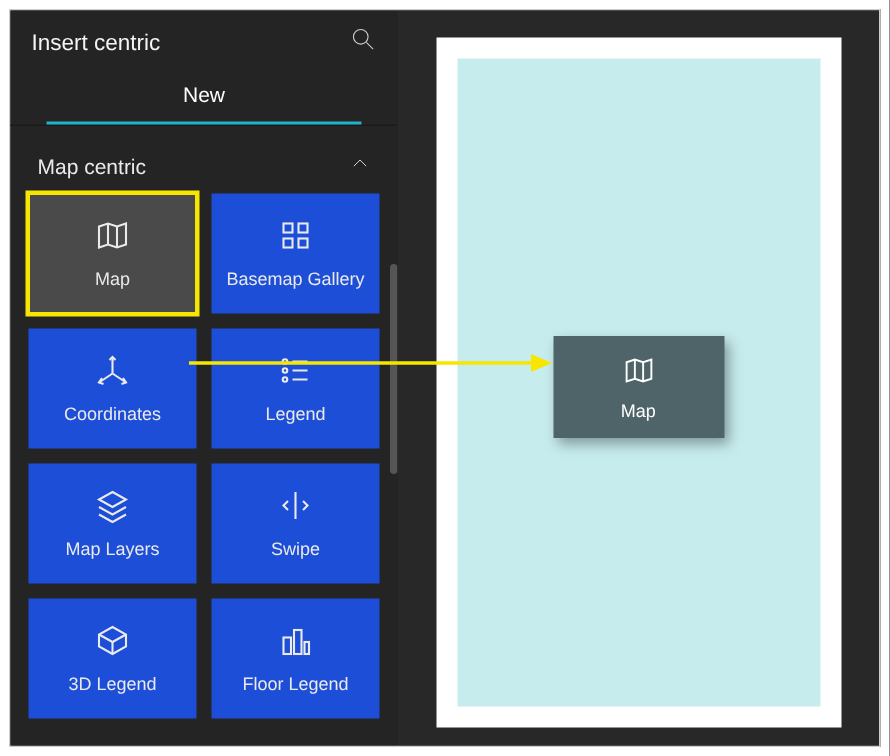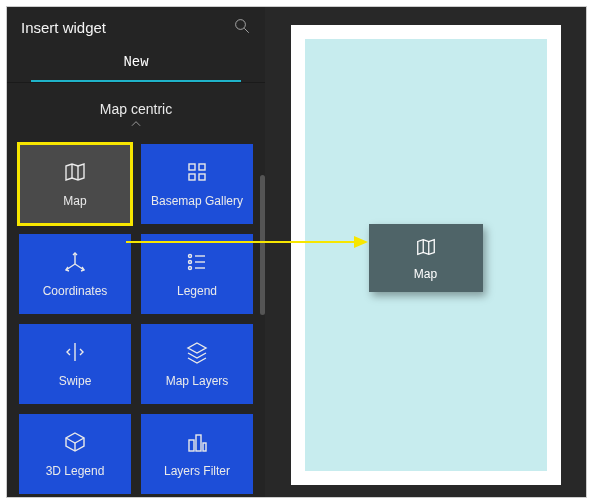--- a/index.html
+++ b/index.html
@@ -44,21 +44,20 @@
     border-bottom: 1px solid #1a1a1a;
   }
   .tab {
     flex: 1;
     text-align: center;
     padding: 10px 0 12px;
     font-size: 14px;
     color: #9a9a9a;
     cursor: pointer;
     position: relative;
-    font-family: Liberation Mono, monospace;
   }
   .tab.active { color: #fff; }
   .tab.active::after {
     content: "";
     position: absolute;
     left: 24px; right: 24px; bottom: 0;
     height: 2px;
     background: #1fb3c9;
   }
   .panel-body {
@@ -67,21 +66,20 @@
     position: relative;
     padding: 0 12px;
   }
   .section-header {
     display: flex;
     justify-content: space-between;
     align-items: center;
     padding: 18px 6px 10px 6px;
     font-size: 14px;
     color: #eaeaea;
-    flex-direction: column;
   }
   .chev svg { width: 14px; height: 14px; stroke: #eaeaea; fill: none; }
   .grid {
     display: grid;
     grid-template-columns: 1fr 1fr;
     gap: 10px;
     padding-bottom: 10px;
   }
   .tile {
     background: #1d4ed8;
@@ -154,21 +152,21 @@
   }
   .arrow svg { display: block; }
 </style>
 </head>
 <body>
 
 <div class="frame">
 
   <div class="panel">
     <div class="panel-header">
-      <span>Insert widget</span>
+      <span>Insert centric</span>
       <span class="search-icon">
         <svg viewBox="0 0 24 24">
             <circle cx="10" cy="10" r="6.5"></circle>
             <line x1="15" y1="15" x2="21" y2="21"></line>
           </svg>
       </span>
     </div>
 
     <div class="tabs">
       <div class="tab active">New</div>
@@ -233,59 +231,59 @@
                 <line x1="10" y1="12" x2="20" y2="12"></line>
                 <line x1="10" y1="18" x2="20" y2="18"></line>
               </svg>
           </span>
           <span class="tile-label">Legend</span>
         </div>
 
         <div class="tile">
           <span class="tile-icon">
             <svg viewBox="0 0 24 24">
+                <polygon points="12 3 21 8 12 13 3 8"></polygon>
+                <polyline points="3 13 12 18 21 13"></polyline>
+                <polyline points="3 18 12 23 21 18"></polyline>
+              </svg>
+          </span>
+          <span class="tile-label">Map Layers</span>
+        </div>
+
+        <div class="tile">
+          <span class="tile-icon">
+            <svg viewBox="0 0 24 24">
                 <line x1="12" y1="3" x2="12" y2="21"></line>
                 <polyline points="7 9 4 12 7 15"></polyline>
                 <polyline points="17 9 20 12 17 15"></polyline>
               </svg>
           </span>
           <span class="tile-label">Swipe</span>
         </div>
 
         <div class="tile">
           <span class="tile-icon">
             <svg viewBox="0 0 24 24">
-                <polygon points="12 3 21 8 12 13 3 8"></polygon>
-                <polyline points="3 13 12 18 21 13"></polyline>
-                <polyline points="3 18 12 23 21 18"></polyline>
-              </svg>
-          </span>
-          <span class="tile-label">Map Layers</span>
-        </div>
-
-        <div class="tile">
-          <span class="tile-icon">
-            <svg viewBox="0 0 24 24">
                 <path d="M12 3 L21 8 L21 16 L12 21 L3 16 L3 8 Z"></path>
                 <polyline points="3 8 12 13 21 8"></polyline>
                 <line x1="12" y1="13" x2="12" y2="21"></line>
               </svg>
           </span>
           <span class="tile-label">3D Legend</span>
         </div>
 
         <div class="tile">
           <span class="tile-icon">
             <svg viewBox="0 0 24 24">
                 <rect x="4" y="10" width="5" height="11"></rect>
                 <rect x="11" y="5" width="5" height="16"></rect>
                 <rect x="18" y="13" width="3" height="8"></rect>
               </svg>
           </span>
-          <span class="tile-label">Layers Filter</span>
+          <span class="tile-label">Floor Legend</span>
         </div>
 
       </div>
       <div class="scrollbar"></div>
     </div>
   </div>
 
   <div class="canvas">
     <div class="page">
       <div class="page-inner">

